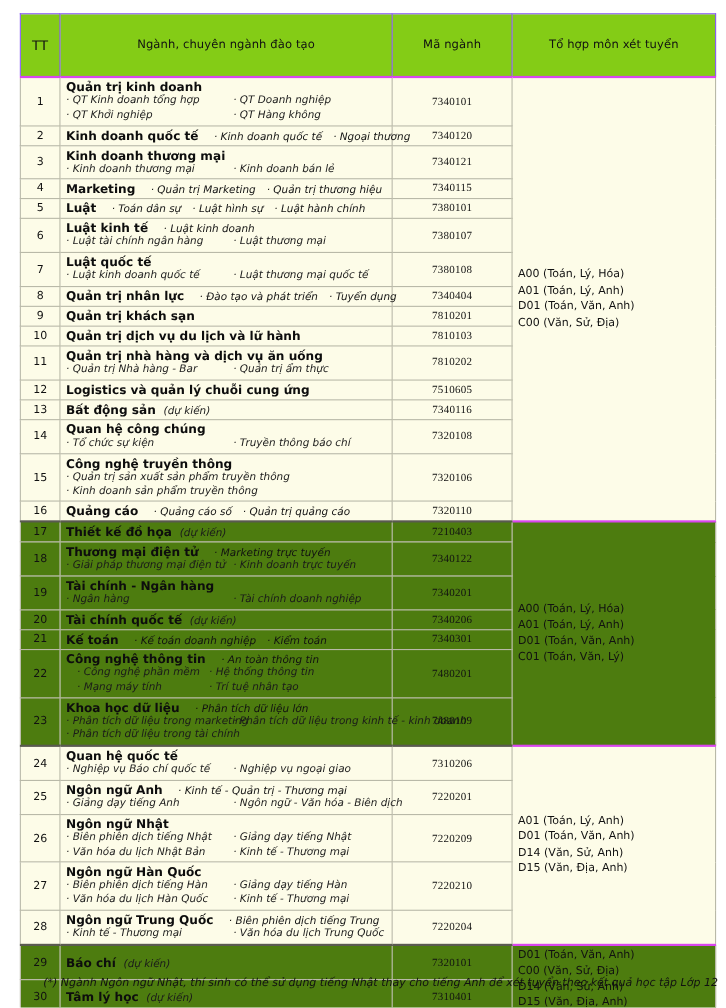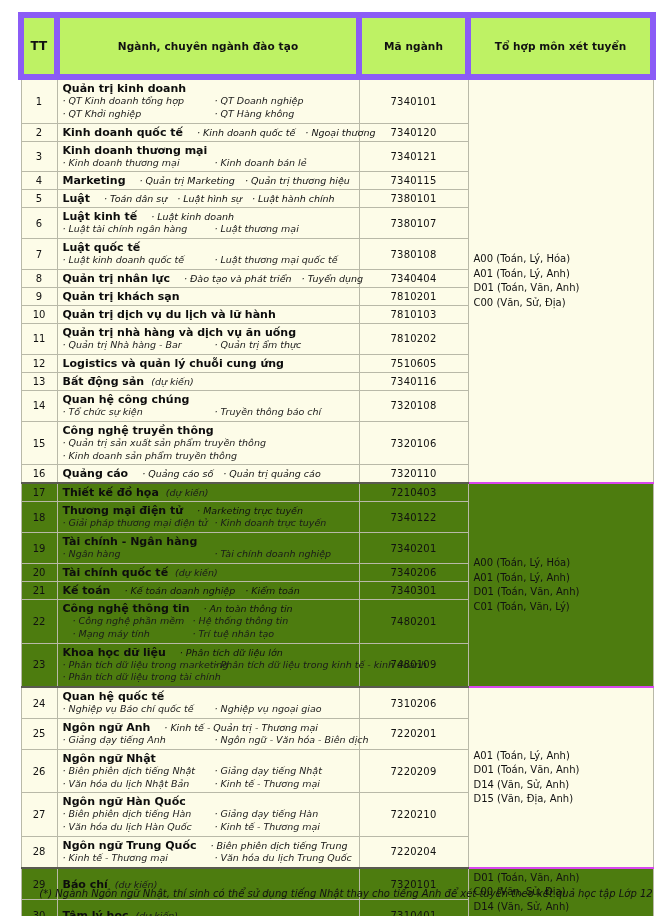--- a/index.html
+++ b/index.html
@@ -30,23 +30,23 @@
     table-layout: fixed;
   }
 
   col.c-tt      { width: 36px; }
   col.c-name    { width: 302px; }
   col.c-code    { width: 109px; }
   col.c-combo   { width: 185px; }
 
   
   thead th {
-    background: #bef264;
-    border: 6px solid #8b5cf6;
-    font-weight: bold;
+    background: #84cc16;
+    border: 1px solid #8b5cf6;
+    font-weight: normal;
     font-size: 10.5px;
     color: #111;
     padding: 6px 4px;
     text-align: center;
     vertical-align: middle;
     letter-spacing: .1px;
     height: 44px;
   }
   thead th.th-tt { font-size: 12px; }
 
@@ -64,20 +64,21 @@
     color: #111;
     padding: 2px 2px;
   }
 
   td.name { padding: 3px 6px 3px 8px; }
 
   td.code {
     text-align: center;
     font-size: 11.5px;
     letter-spacing: .2px;
+    font-family: Liberation Serif, serif;
   }
 
   td.combo {
     text-align: left;
     padding-left: 16px;
     font-size: 11px;
     line-height: 1.45;
     vertical-align: middle;
   }
   td.combo .ln { display: block; white-space: nowrap; }

